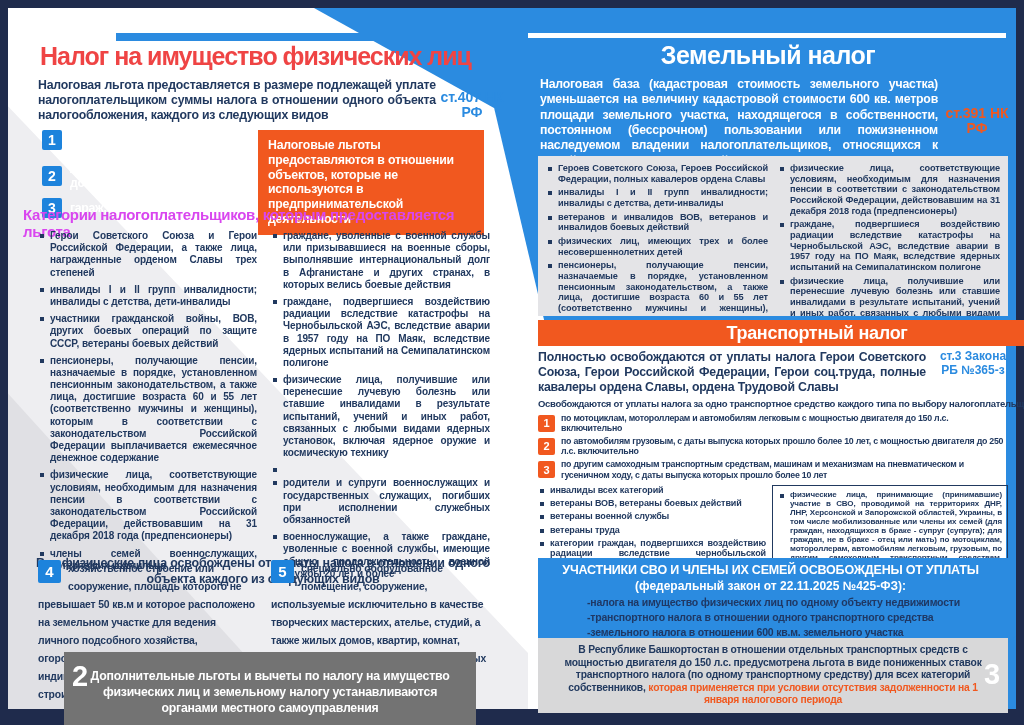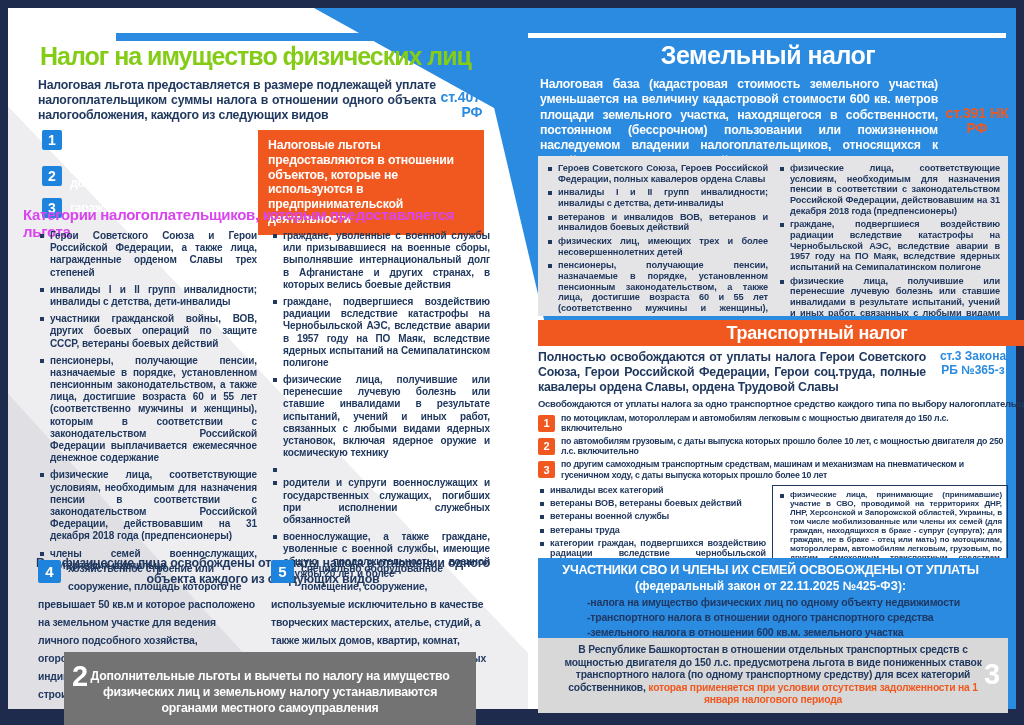--- a/index.html
+++ b/index.html
@@ -18,21 +18,21 @@
   .blue-top-wedge{position:absolute;left:306px;top:0;width:180px;height:100px;background:#2b8be0;
     clip-path:polygon(0 0,100% 0,100% 100%);z-index:2;}
   .blue-main{position:absolute;left:486px;top:0;width:522px;height:332px;background:#2b8be0;
     clip-path:polygon(0 0,100% 0,100% 100%,10.5% 100%,0 30%);z-index:2;}
   .blue-right-strip{position:absolute;left:998px;top:330px;width:10px;height:306px;background:#2b8be0;z-index:2;}
   .blue-bottom-tri{position:absolute;left:914px;top:628px;width:94px;height:73px;background:#2b8be0;
     clip-path:polygon(0 100%,100% 100%,100% 0);z-index:4;}
   .content{position:absolute;z-index:5;}
   
   .accent-bar{left:108px;top:25px;width:348px;height:8px;background:#2b8be0;}
-  .l-title{left:25px;top:34px;width:445px;text-align:center;color:#84cc16;font-weight:bold;
+  .l-title{left:25px;top:34px;width:445px;text-align:center;color:#ef4444;font-weight:bold;
     font-size:25px;letter-spacing:-1px;}
   .l-intro{left:30px;top:70px;width:398px;color:#21395f;font-weight:bold;font-size:12.3px;
     line-height:1.23;text-align:justify;letter-spacing:-0.2px;}
   .lawref-blue{color:#2b8be0;font-weight:bold;font-size:14px;text-align:center;line-height:1.1;}
   .l-law{left:430px;top:82px;width:68px;}
   .objects{left:34px;top:118px;width:208px;}
   .obj-item{display:flex;align-items:center;margin-bottom:8px;}
   .numsq{background:#1d83dc;color:#fff;font-weight:bold;display:flex;align-items:center;justify-content:center;
     border-radius:2px;flex:0 0 auto;}
   .obj-item .numsq{width:20px;height:20px;font-size:14px;margin-right:8px;}

